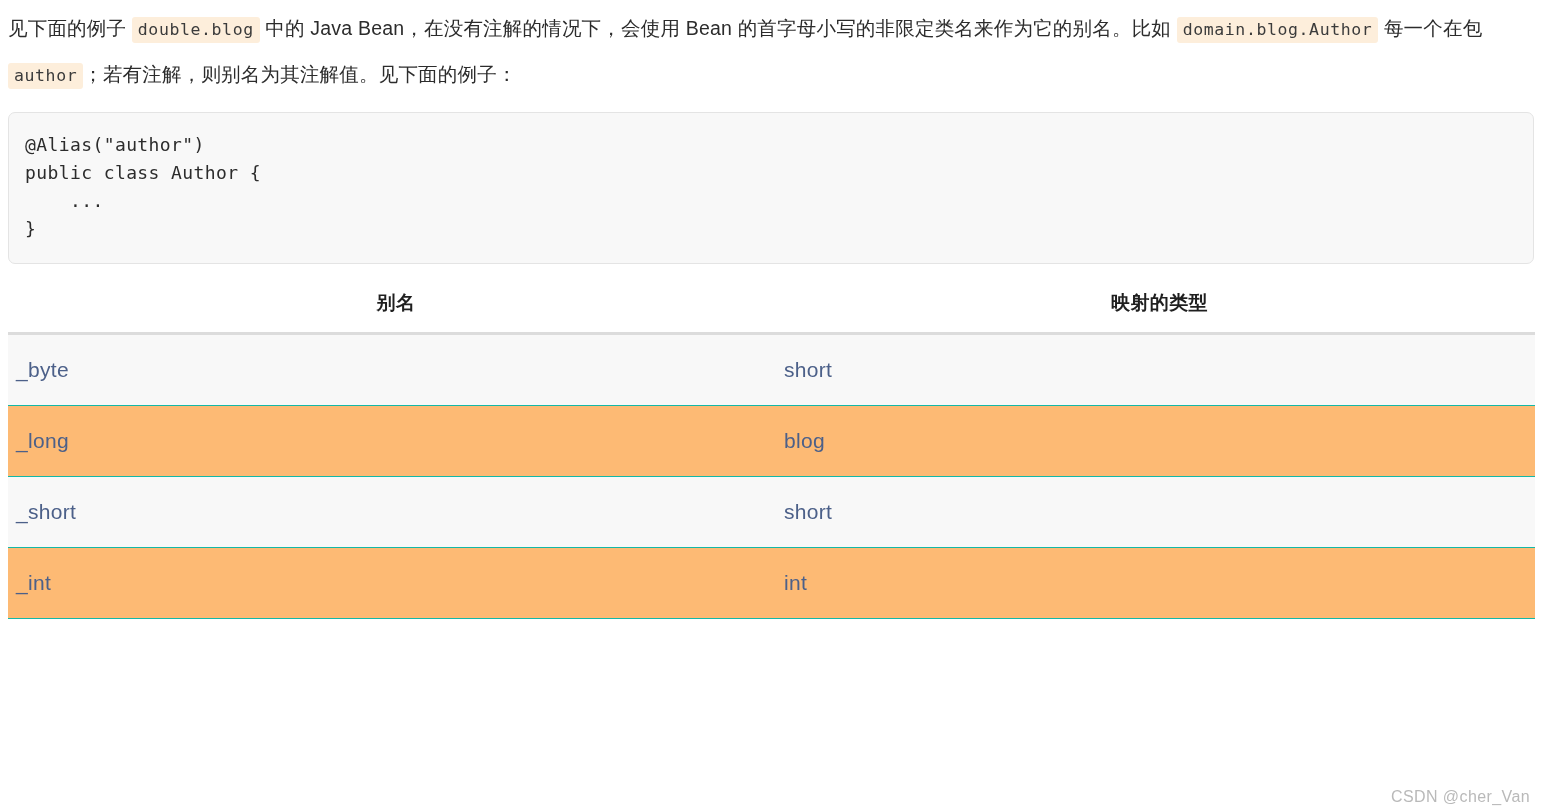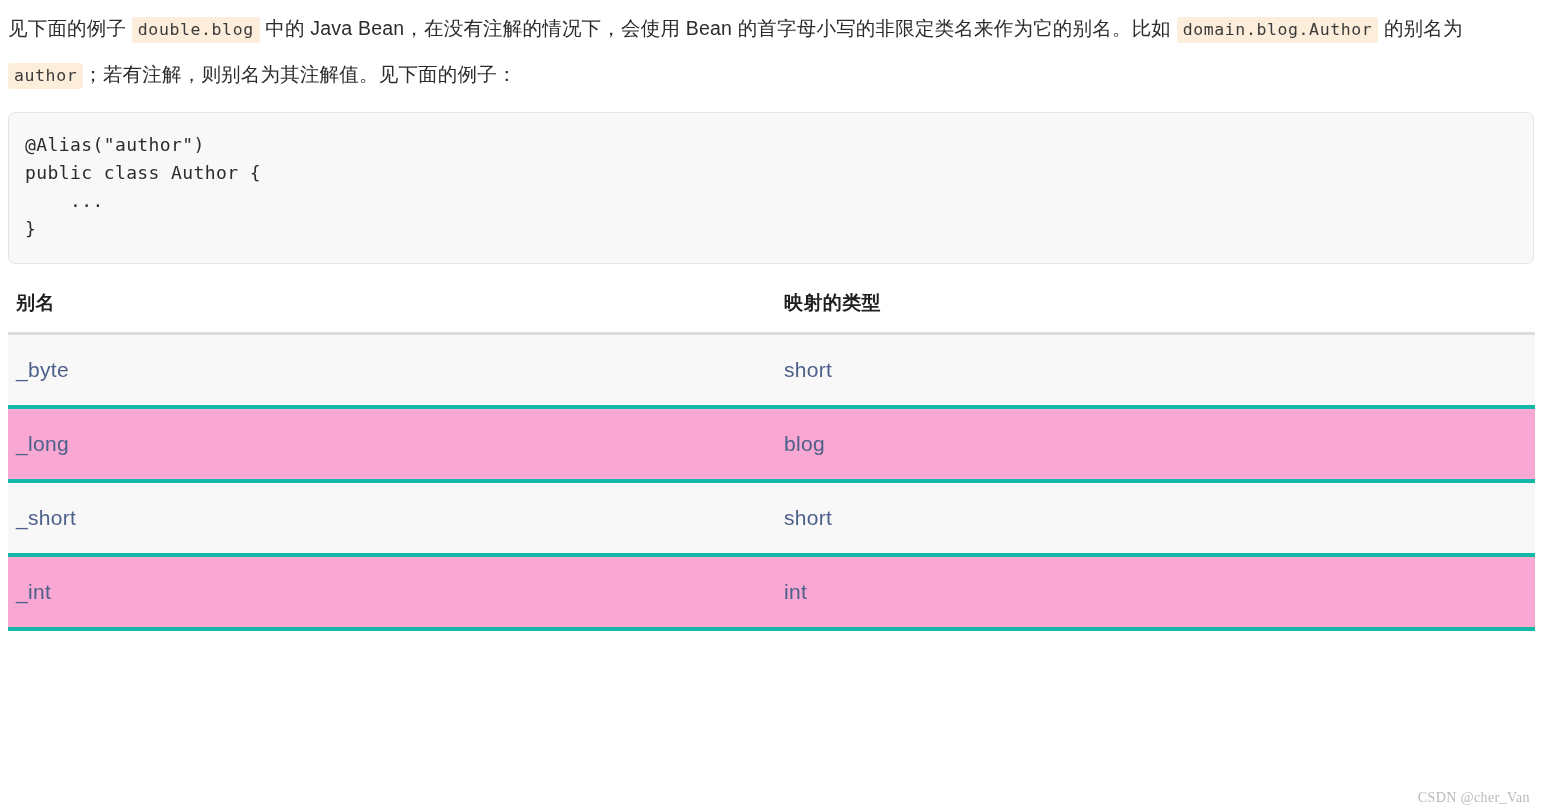--- a/index.html
+++ b/index.html
@@ -78,63 +78,63 @@
     width: 1527px;
     margin: 18px 0 0 8px;
     border-collapse: collapse;
     table-layout: fixed;
     font-size: 20px;
   }
   .alias-table col.c1 { width: 768px; }
   .alias-table col.c2 { width: 759px; }
 
   .alias-table thead th {
-    text-align: left;
+    text-align: center;
     font-size: 19px;
     font-weight: bold;
     color: #1f1f1f;
     padding: 8px 0 16px 8px;
     border-bottom: 3px solid #dcdcdc;
     letter-spacing: 0.4px;
   }
 
   .alias-table tbody td {
     color: #4c6089;
     font-size: 21px;
     padding: 22px 0 22px 8px;
-    border-bottom: 4px solid #14b8a6;
+    border-bottom: 1px solid #14b8a6;
     letter-spacing: 0.3px;
     height: 26px;
     vertical-align: middle;
   }
   .alias-table tbody tr.shaded td {
     background: #f8f8f8;
   }
   .alias-table tbody tr.plain td {
-    background: #f9a8d4;
+    background: #fdba74;
   }
 
   
   .watermark {
     position: absolute;
     right: 12px;
     bottom: 6px;
-    font-size: 14px;
+    font-size: 16px;
     color: #b9b9b9;
     letter-spacing: 0.4px;
-    font-family: Liberation Serif, serif;
+    font-family: Liberation Sans, sans-serif;
     pointer-events: none;
   }
 </style>
 </head>
 <body>
 
 <div class="page">
 
-  <p class="para" id="intro-paragraph"><span>见下面的例子 </span><code class="inline">double.blog</code><span> 中的 Java Bean，在没有注解的情况下，会使用 Bean 的首字母小写的非限定类名来作为它的别名。比如 </span><code class="inline">domain.blog.Author</code><span> 的别名为 </span><code class="inline">author</code><span>；若有注解，则别名为其注解值。见下面的例子：</span></p>
+  <p class="para" id="intro-paragraph"><span>见下面的例子 </span><code class="inline">double.blog</code><span> 中的 Java Bean，在没有注解的情况下，会使用 Bean 的首字母小写的非限定类名来作为它的别名。比如 </span><code class="inline">domain.blog.Author</code><span> 每一个在包 </span><code class="inline">author</code><span>；若有注解，则别名为其注解值。见下面的例子：</span></p>
 
   <div class="codeblock">
     <pre>@Alias("author")
 public class Author {
     ...
 }</pre>
   </div>
 
 
   <table class="alias-table">

